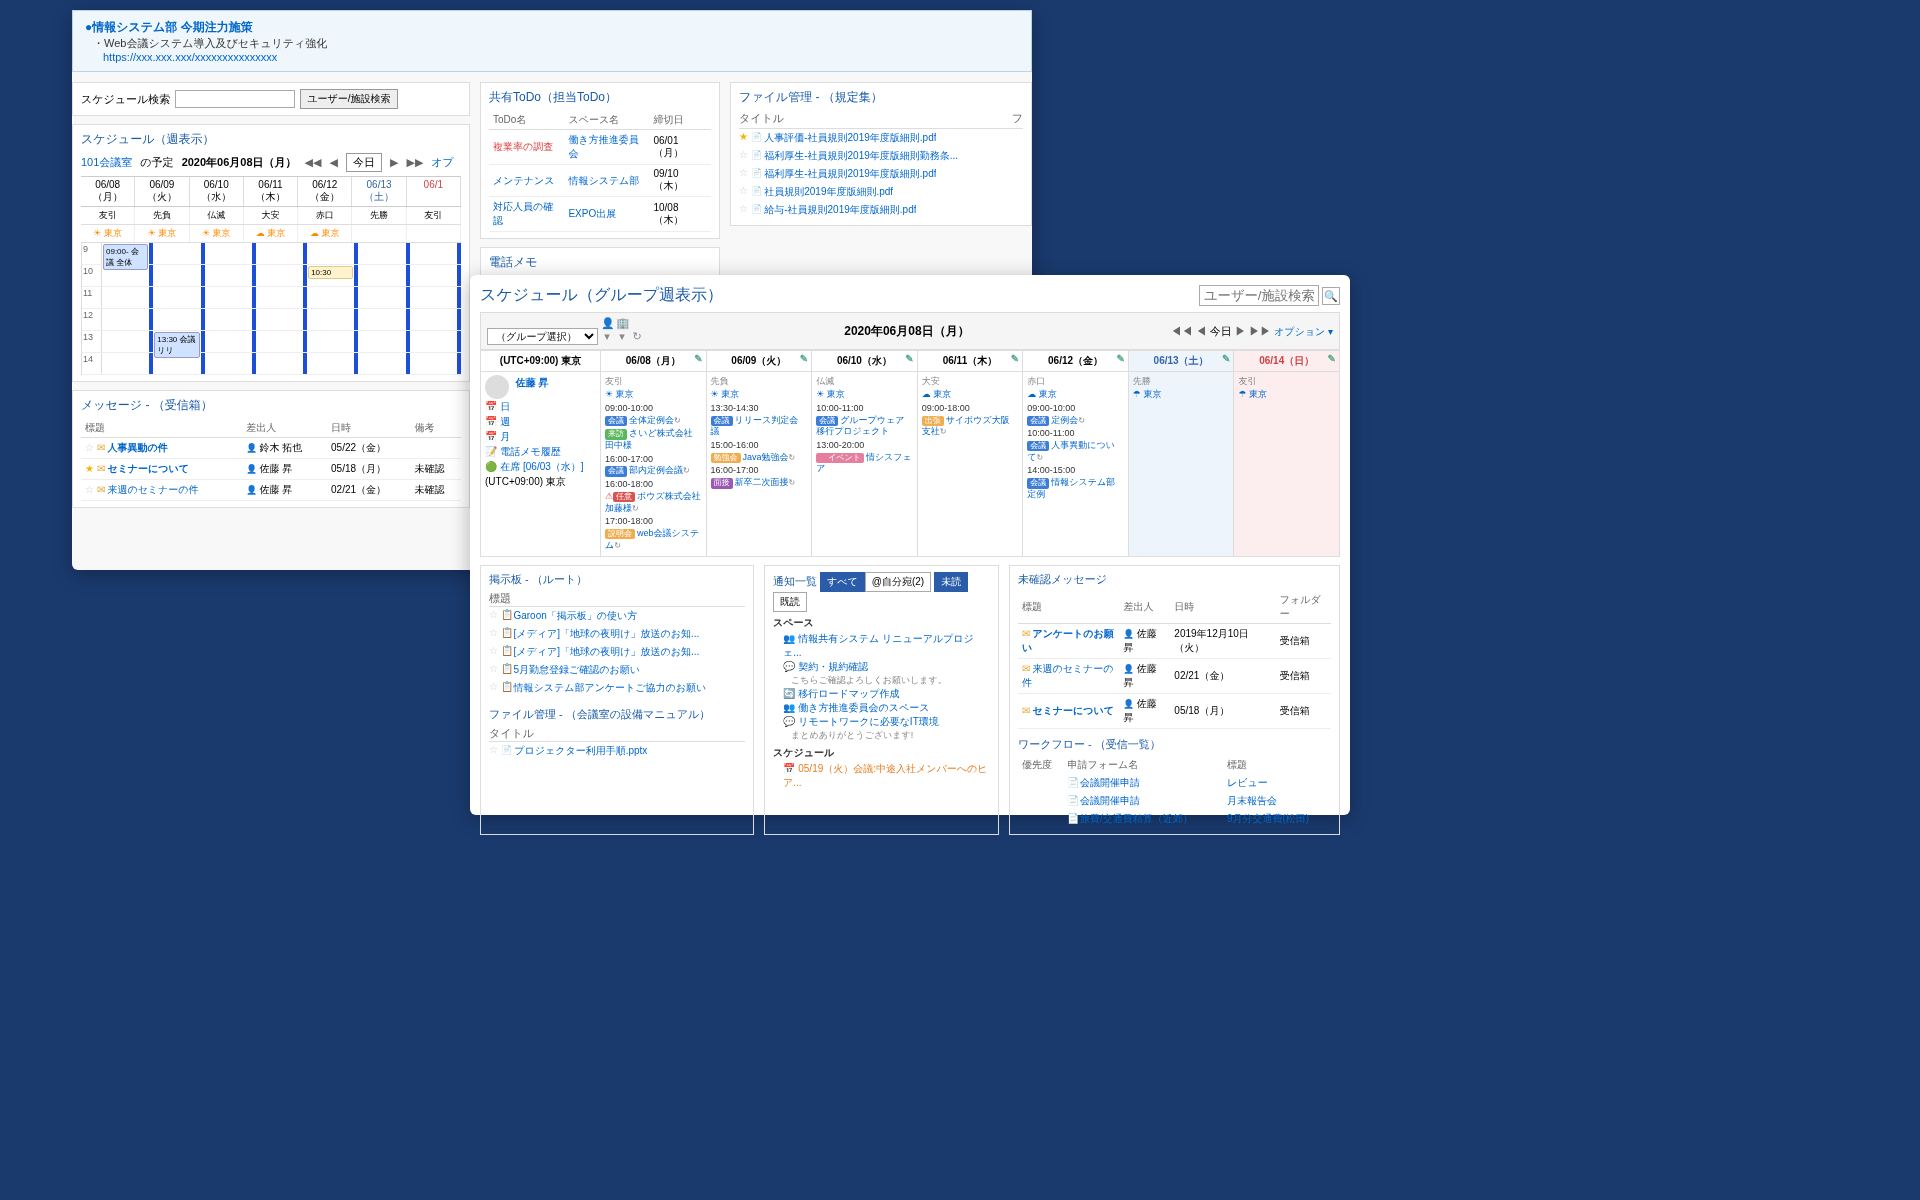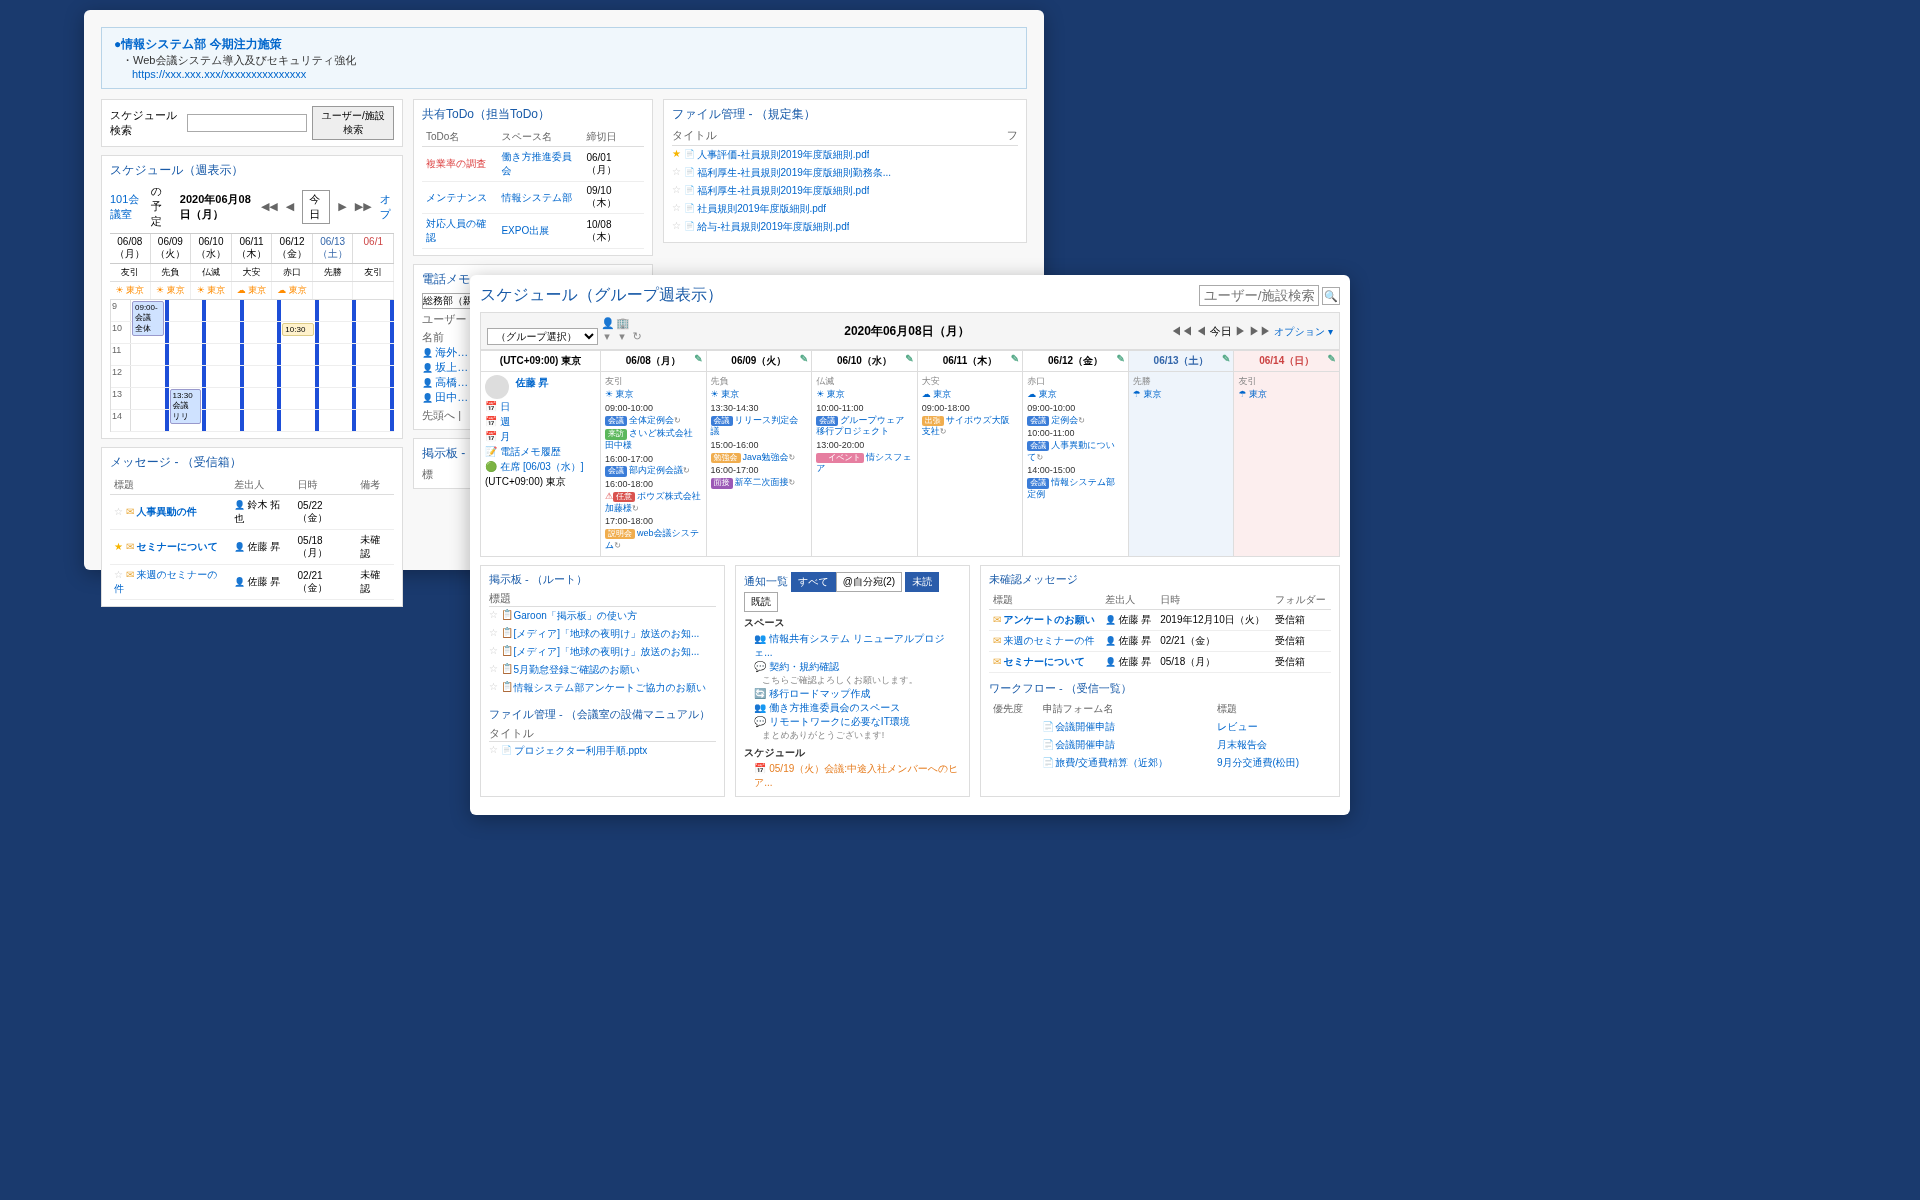--- a/index.html
+++ b/index.html
@@ -1,26 +1,26 @@
 <!DOCTYPE html>
 <html><head>
 <meta charset="utf-8">
 <style>
 * { box-sizing: border-box; margin: 0; padding: 0; }
 body { font-family: "Meiryo", "Hiragino Kaku Gothic Pro", sans-serif; font-size: 11px; background: #1a3a6e; width: 1920px; height: 1200px; position: relative; overflow: hidden; }
 .panel { background: #fff; border-radius: 6px; box-shadow: 0 4px 20px rgba(0,0,0,0.3); position: absolute; }
-.panel1 { left: 84px; top: 10px; width: 960px; height: 560px; padding: 17px; background: #f8f8f8; }
+.panel1 { left: 72px; top: 10px; width: 960px; height: 560px; padding: 0; background: #f8f8f8; }
 .panel2 { left: 470px; top: 275px; width: 880px; height: 540px; padding: 10px; background: #fff; }
 .notice { border: 1px solid #b8d4e8; background: #f0f7fc; padding: 8px 12px; margin-bottom: 10px; }
 .notice-title { color: #0066cc; font-weight: bold; font-size: 12px; }
 .notice-item { color: #333; margin-left: 8px; font-size: 11px; }
 .notice-desc { color: #666; margin-left: 18px; font-size: 11px; }
 .notice-link { color: #0066cc; margin-left: 18px; font-size: 11px; }
 .row { display: flex; gap: 10px; margin-bottom: 10px; }
-.left-col { width: 302px; }
+.left-col { width: 398px; }
 .mid-col { width: 240px; }
 .right-col { flex: 1; }
 .block { background: #fff; border: 1px solid #ddd; padding: 6px 8px; margin-bottom: 8px; }
 .block-title { color: #1a5ba8; font-size: 12px; margin-bottom: 5px; }
 .search-row { display: flex; align-items: center; gap: 5px; }
 .search-input { border: 1px solid #aaa; padding: 2px 4px; width: 120px; height: 18px; }
 .search-btn { border: 1px solid #999; background: #eee; padding: 2px 6px; font-size: 10px; }
 .cal-nav { display: flex; align-items: center; gap: 8px; font-size: 11px; margin: 4px 0; }
 .cal-nav .today-btn { border: 1px solid #999; padding: 1px 6px; background: #fff; }
 .nav-arrow { cursor: pointer; color: #666; }
@@ -73,21 +73,21 @@
 .tag { display: inline-block; font-size: 8px; padding: 0 3px; border-radius: 2px; color: #fff; margin-right: 2px; }
 .tag-blue { background: #3b7dd8; }
 .tag-green { background: #5cb85c; }
 .tag-orange { background: #f0ad4e; }
 .tag-red { background: #d9534f; }
 .tag-purple { background: #9b59b6; }
 .tag-pink { background: #e67ea0; padding-left: 12px; }
 .repeat-icon::after { content: "↻"; color: #888; font-size: 8px; }
 .p2-row { display: flex; gap: 10px; margin-top: 8px; }
 .p2-col { border: 1px solid #ddd; padding: 6px 8px; }
-.p2-col1 { width: 245px; }
+.p2-col1 { width: 274px; }
 .p2-col2 { width: 235px; }
 .p2-col3 { flex: 1; }
 .sub-title { color: #1a5ba8; font-size: 11px; margin-bottom: 4px; }
 .list-item { padding: 2px 0; font-size: 10px; display: flex; align-items: flex-start; }
 .list-item .star { flex-shrink: 0; }
 .list-item .link { overflow: hidden; text-overflow: ellipsis; white-space: nowrap; }
 .tab-btn { display: inline-block; padding: 2px 6px; font-size: 10px; border: 1px solid #aaa; }
 .tab-active { background: #2a5caa; color: #fff; border-color: #2a5caa; }
 .tab-white { background: #fff; }
 .notif-head { font-weight: bold; color: #333; font-size: 10px; margin: 4px 0 2px; }

